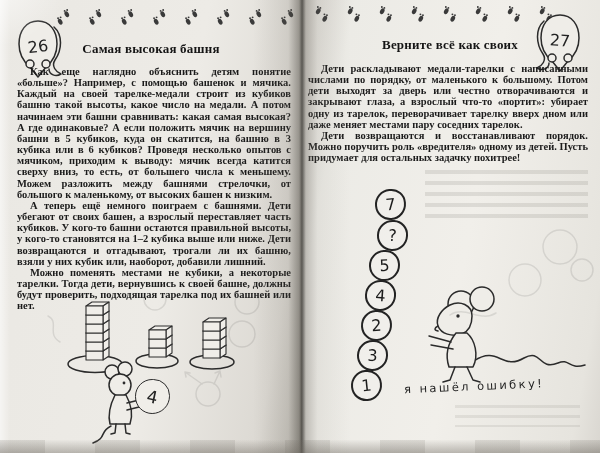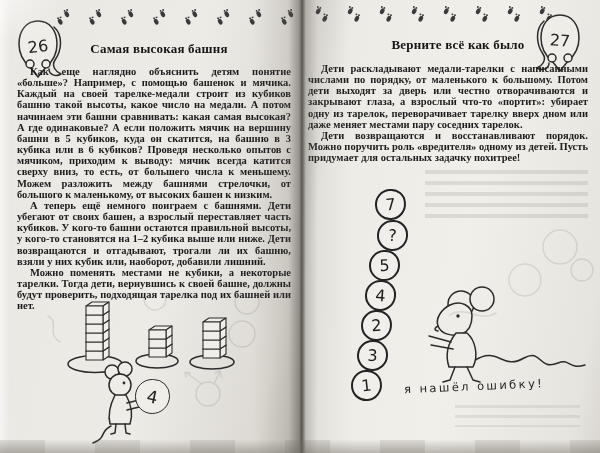--- a/index.html
+++ b/index.html
@@ -17,21 +17,21 @@
   .edge-left{position:absolute;left:0;top:0;width:10px;height:453px;
     background:linear-gradient(to right,rgba(255,255,255,.55),rgba(255,255,255,0));}
   .corner-tl{position:absolute;left:-20px;top:-20px;width:90px;height:70px;
     background:radial-gradient(ellipse at 0 0,rgba(255,255,255,.8),rgba(255,255,255,0) 70%);}
   .bottom-edge{position:absolute;left:0;bottom:0;width:600px;height:13px;
     background:linear-gradient(to bottom,rgba(105,100,92,0),rgba(105,100,92,.40)),
       repeating-linear-gradient(to right,rgba(120,116,108,.18) 0 45px,rgba(165,161,153,.04) 45px 95px);}
 
   
   .title{position:absolute;margin:0;font-size:13px;font-weight:bold;color:#151515;
-    text-align:center;letter-spacing:.2px;padding-left:8px;}
+    text-align:center;letter-spacing:.2px;}
   #left-title{left:0;top:41px;width:302px;}
   #right-title{left:302px;top:37px;width:296px;}
   .body-text{position:absolute;font-size:10.5px;line-height:11.15px;font-weight:bold;
     color:#1b1b1b;text-align:justify;}
   #left-body{left:17px;top:66px;width:274px;}
   #right-body{left:308px;top:63px;width:280px;}
   .body-text p{margin:0;text-indent:13px;}
 
   
   .badge{position:absolute;width:56px;height:76px;}
@@ -278,21 +278,21 @@
     <svg width="56" height="76" viewBox="0 0 56 76">
       <path class="ink" d="M44 11 C53 19 52 34 45 44 C41 50 46 56 51 58 C46 61 39 59 39 53"></path>
       <path class="inkpaper" d="M28 5 C16 5 9 15 9 28 C9 39 14 46 20 51 L28 61 L36 51 C42 46 47 39 47 28 C47 15 40 5 28 5 Z"></path>
       <circle class="inkpaper" cx="20" cy="48" r="4"></circle>
       <circle class="inkpaper" cx="36" cy="48" r="4"></circle>
     </svg>
     <span class="badge-num">27</span>
   </div>
 
   <h2 class="title" id="left-title">Самая высокая башня</h2>
-  <h2 class="title" id="right-title">Верните всё как было</h2>
+  <h2 class="title" id="right-title">Верните всё как своих</h2>
 
   <div class="body-text" id="left-body">
     <p>Как еще наглядно объяснить детям понятие «больше»? Например, с помощью башенок и мячика. Каждый на своей тарелке-медали строит из кубиков башню такой высоты, какое число на медали. А потом начинаем эти башни сравнивать: какая самая высокая? А где одинаковые? А если положить мячик на вершину башни в 5 кубиков, куда он скатится, на башню в 3 кубика или в 6 кубиков? Проведя несколько опытов с мячиком, приходим к выводу: мячик всегда катится сверху вниз, то есть, от большего числа к меньшему. Можем разложить между башнями стрелочки, от большого к маленькому, от высоких башен к низким.</p>
     <p>А теперь ещё немного поиграем с башнями. Дети убегают от своих башен, а взрослый переставляет часть кубиков. У кого-то башни остаются правильной высоты, у кого-то становятся на 1–2 кубика выше или ниже. Дети возвращаются и отгадывают, трогали ли их башню, взяли у них кубик или, наоборот, добавили лишний.</p>
     <p>Можно поменять местами не кубики, а некоторые тарелки. Тогда дети, вернувшись к своей башне, должны будут проверить, подходящая тарелка под их башней или нет.</p>
   </div>
   <div class="body-text" id="right-body">
     <p>Дети раскладывают медали-тарелки с написанными числами по порядку, от маленького к большому. Потом дети выходят за дверь или честно отворачиваются и закрывают глаза, а взрослый что-то «портит»: убирает одну из тарелок, переворачивает тарелку вверх дном или даже меняет местами пару соседних тарелок.</p>
     <p>Дети возвращаются и восстанавливают порядок. Можно поручить роль «вредителя» одному из детей. Пусть придумает для остальных задачку похитрее!</p>
   </div>

